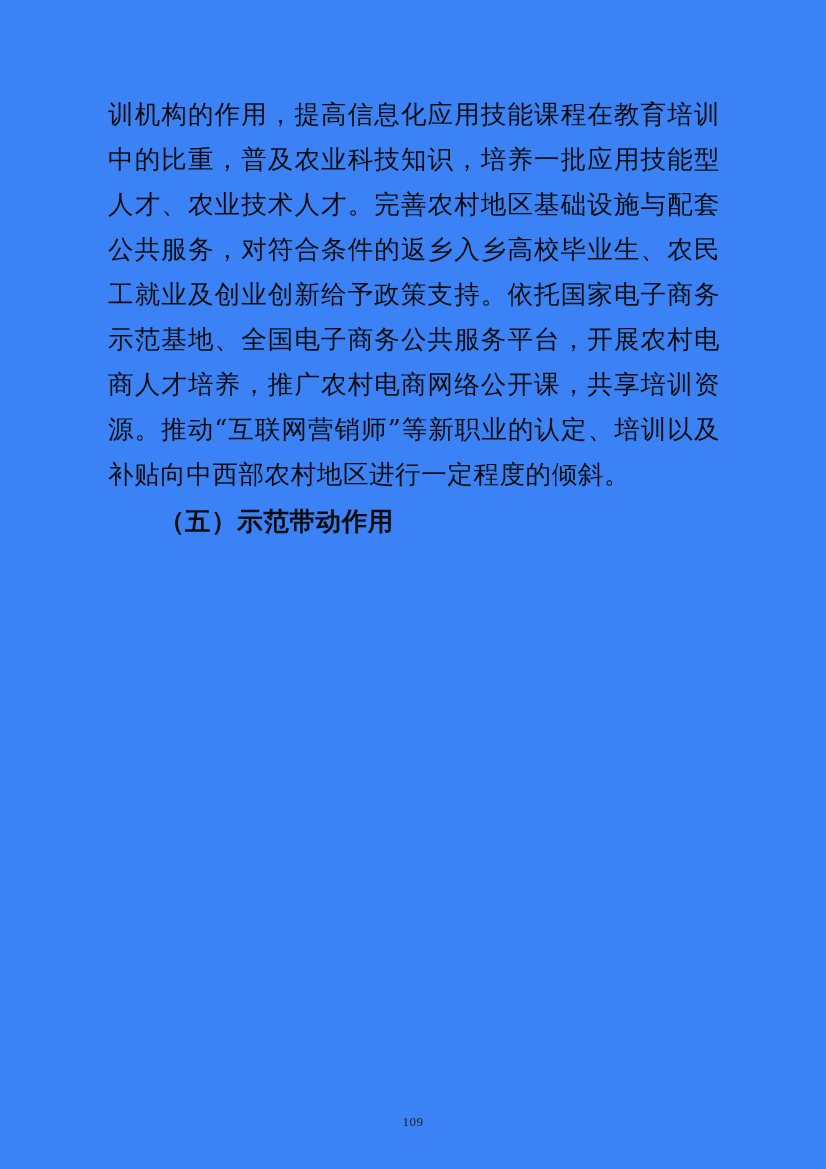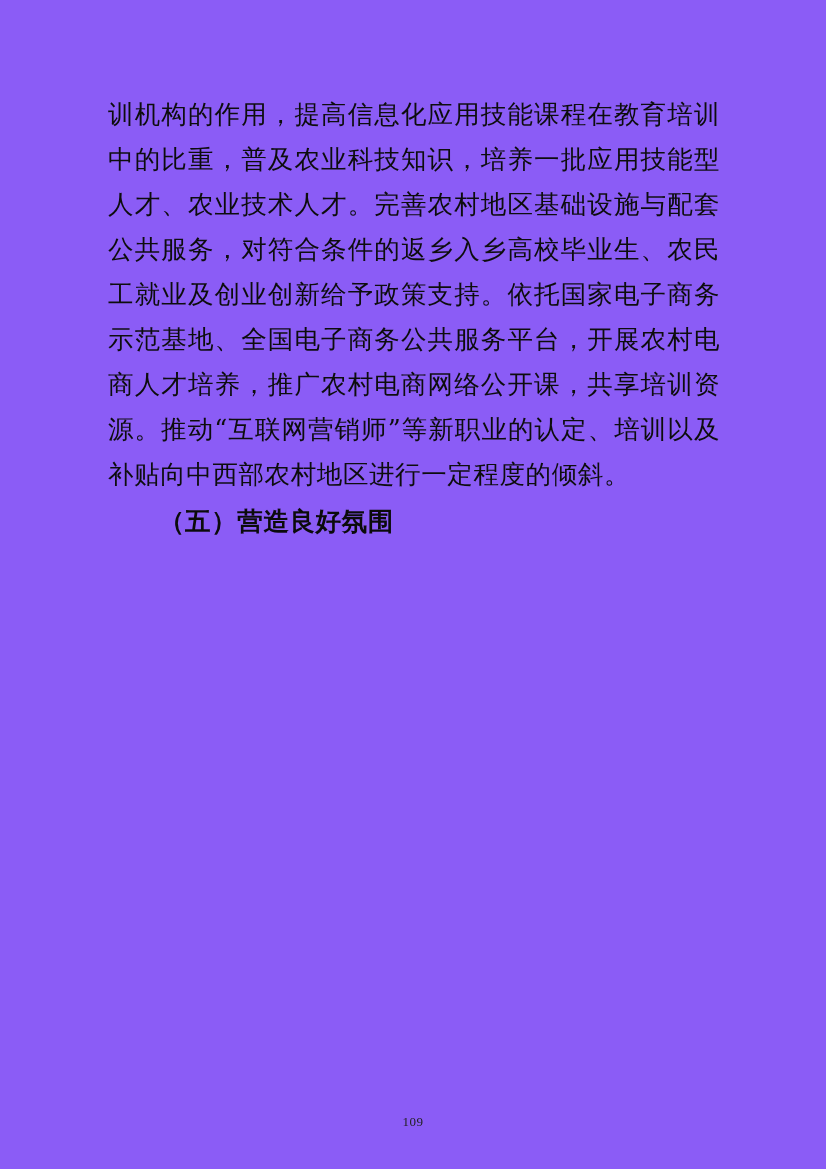--- a/index.html
+++ b/index.html
@@ -12,21 +12,21 @@
     height: 1169px;
     position: relative;
     font-family: "Liberation Serif", serif;
     color: #111111;
   }
   .page {
     position: absolute;
     top: 0; left: 0;
     width: 826px;
     height: 1169px;
-    background: #8b5cf6;
+    background: #3b82f6;
     overflow: hidden;
   }
   .content {
     position: absolute;
     left: 108px;
     top: 92px;
     width: 612px;
   }
   .para {
     font-size: 25.5px;
@@ -70,21 +70,21 @@
 </head>
 <body>
 
 <div class="page">
   <div class="content">
 
     <p class="para">训机构的作用，提高信息化应用技能课程在教育培训中的比重，普及农业科技知识，培养一批应用技能型人才、农业技术人才。完善农村地区基础设施与配套公共服务，对符合条件的返乡入乡高校毕业生、农民工就业及创业创新给予政策支持。依托国家电子商务示范基地、全国电子商务公共服务平台，开展农村电商人才培养，推广农村电商网络公开课，共享培训资源。推动“互联网营销师”等新职业的认定、培训以及补贴向中西部农村地区进行一定程度的倾斜。</p>
 
     <div class="gap-sm"></div>
 
-    <p class="heading">（五）营造良好氛围</p>
+    <p class="heading">（五）示范带动作用</p>
 
 
   </div>
 
   <div class="footer">
     <span class="page-number">109</span>
   </div>
 </div>
 
 </body></html>

